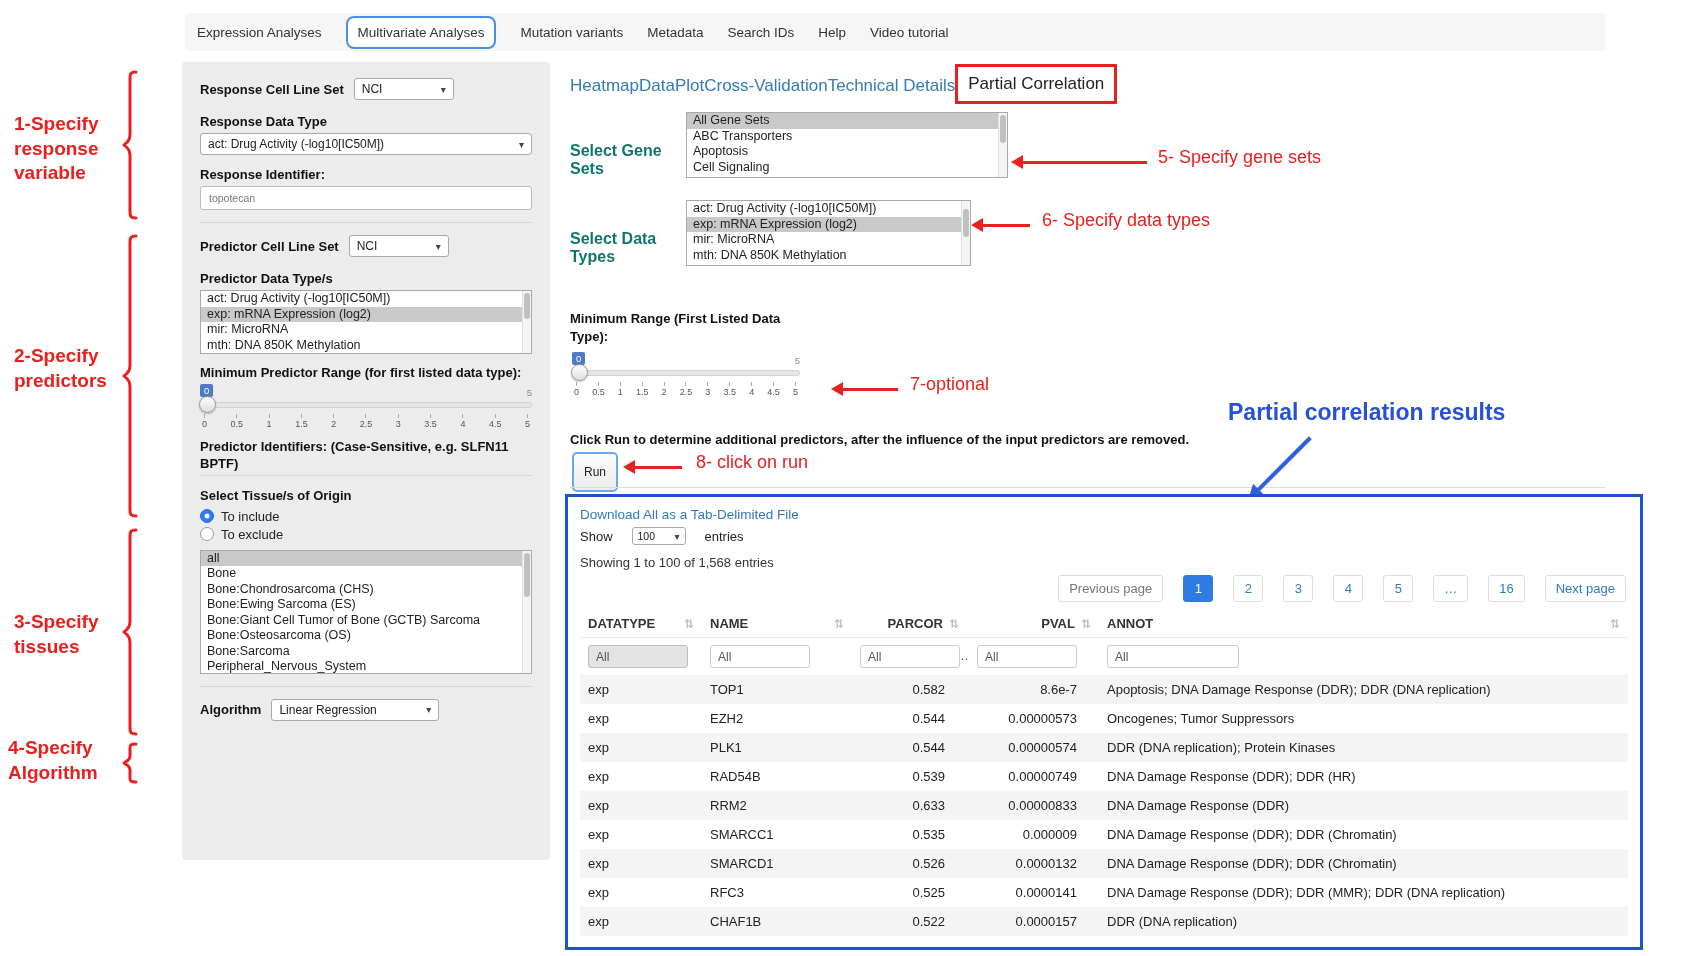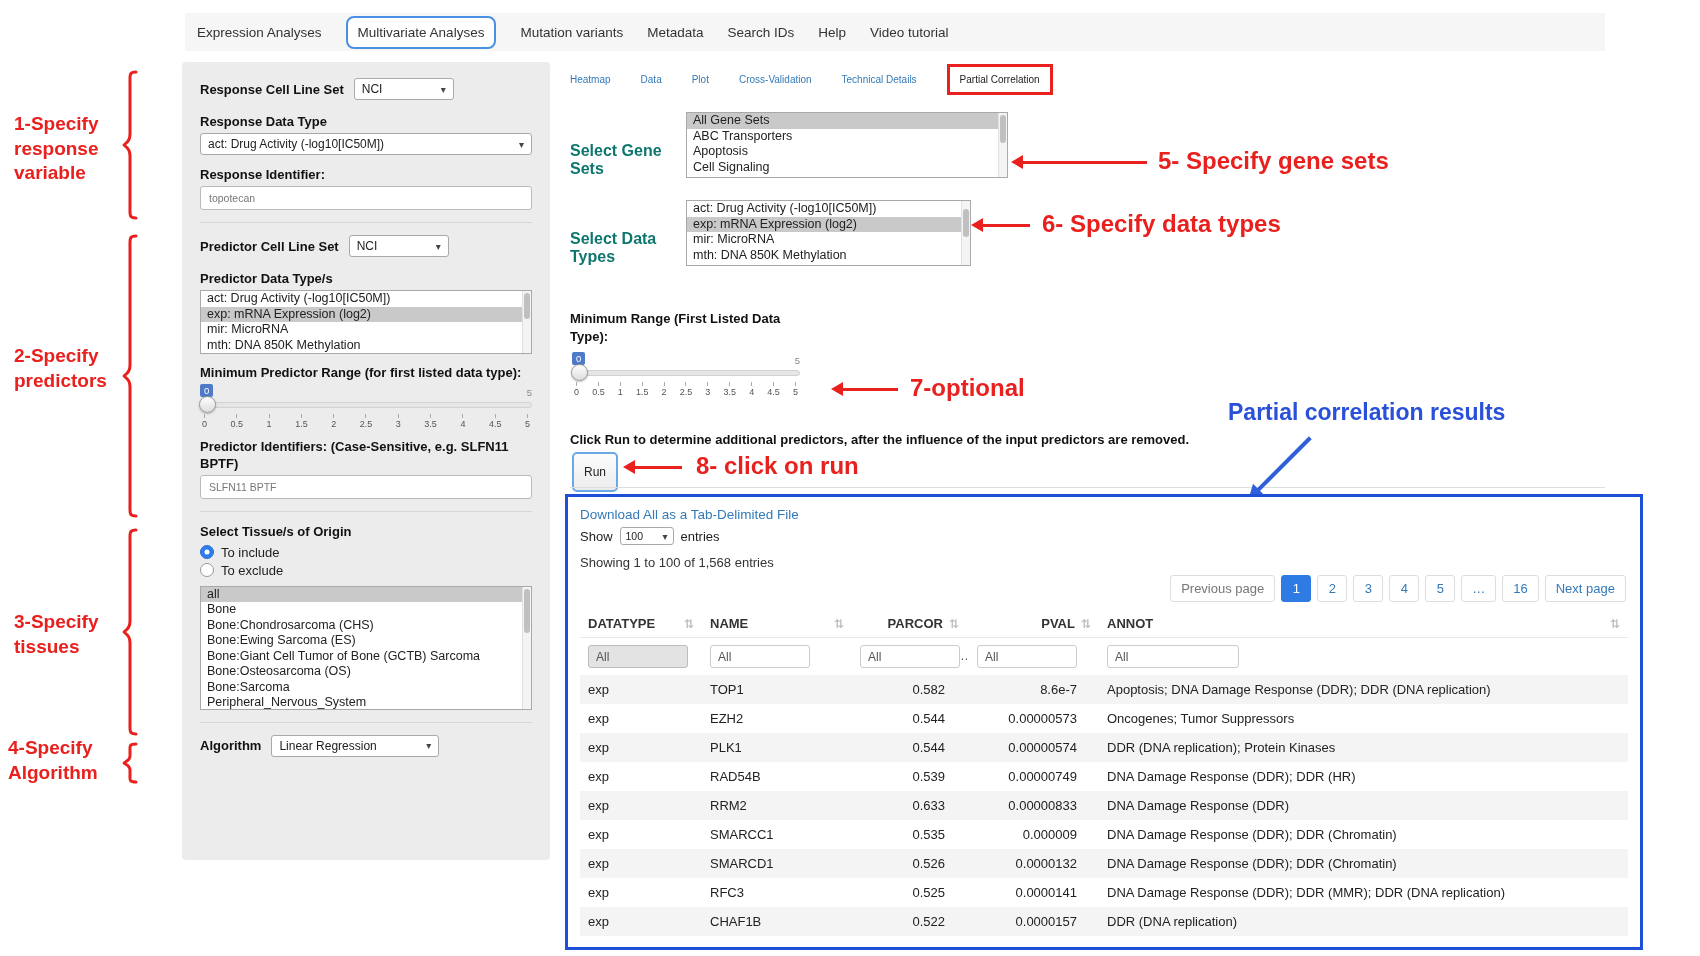--- a/index.html
+++ b/index.html
@@ -6,21 +6,21 @@
   html,body{width:1700px;height:956px;background:#fff;font-family:"Liberation Sans","DejaVu Sans",sans-serif;color:#222}
   body{position:relative;overflow:hidden}
 
   
   .topnav{position:absolute;left:185px;top:13px;width:1420px;height:38px;background:#f6f6f6;display:flex;align-items:center;gap:24px;padding:0 12px;font-size:13.5px;color:#333}
   .nav-item{cursor:pointer;white-space:nowrap}
   .nav-item.active{border:2px solid #4a90e2;background:#fff;padding:7px 10px;border-radius:8px}
 
   
   .red-note{position:absolute;color:#e8201e;font-weight:bold;font-size:19px;line-height:1.3}
-  .callout{position:absolute;color:#e8201e;font-weight:bold;font-size:24px;white-space:nowrap}
+  .callout{position:absolute;color:#e8201e;font-weight:normal;font-size:18px;white-space:nowrap}
   .blue-note{position:absolute;color:#2850d8;font-weight:bold;font-size:23px;white-space:nowrap}
   .brace{position:absolute}
   .red-arrow{position:absolute;height:3px;background:#e8201e}
   .red-arrow::before{content:"";position:absolute;left:-11px;top:-6px;width:0;height:0;border-right:12px solid #e8201e;border-top:7.5px solid transparent;border-bottom:7.5px solid transparent}
   .blue-arrow{position:absolute;width:74px;height:3.5px;background:#2f5fd9;transform:rotate(-45deg)}
   .blue-arrow::before{content:"";position:absolute;left:-12px;top:-6px;border-right:13px solid #2f5fd9;border-top:7.5px solid transparent;border-bottom:7.5px solid transparent}
 
   
   .form-panel{position:absolute;left:182px;top:62px;width:368px;height:798px;background:#ececec;border-radius:4px;padding:16px 18px;font-size:13px}
   .flabel{font-weight:bold;color:#111;margin-bottom:4px}
@@ -52,40 +52,40 @@
   .slider{position:relative;height:46px;margin-bottom:8px}
   .slider .val-badge{position:absolute;left:0;top:0;background:#4e7ac7;color:#fff;font-size:9.5px;line-height:13px;padding:0 4px;border-radius:2px}
   .slider .maxlab{position:absolute;right:0;top:3px;font-size:9.5px;color:#888}
   .slider .track{position:absolute;left:0;right:0;top:18px;height:6px;background:#e6e6e6;border:1px solid #d2d2d2;border-radius:4px}
   .slider .handle{position:absolute;left:-1px;top:12px;width:17px;height:17px;background:linear-gradient(#fff,#ddd);border:1px solid #999;border-radius:50%;box-shadow:0 1px 2px rgba(0,0,0,.25);cursor:grab}
   .slider .ticks{position:absolute;left:2px;right:2px;top:30px;display:flex;justify-content:space-between;font-size:9px;color:#555}
   .slider .ticks span{text-align:center}
   .slider .ticks span::before{content:"";display:block;width:1px;height:4px;background:#aaa;margin:0 auto 1px}
 
   
-  .tabbar{position:absolute;left:570px;top:64px;display:flex;align-items:center;gap:30px;font-size:10px}
+  .tabbar{position:absolute;left:570px;top:64px;display:flex;align-items:flex-end;font-size:17px}
   .tab{color:#337ab7;cursor:pointer;padding:8px 0;white-space:nowrap}
   .tab.active{color:#222;border:3px solid #e8201e;padding:7px 10px;background:#fff}
   .labeled-list{position:absolute;display:flex;align-items:flex-end;gap:8px}
   .ll-label{font-weight:bold;font-size:16px;width:108px;color:#0f766e}
   .lb-genesets{width:322px;height:66px}
   .lb-datatypes{width:285px;height:66px}
   .section-label{position:absolute;font-weight:bold;font-size:13px;color:#111}
   .main-slider{position:absolute;left:572px;top:352px;width:228px}
   .run-text{position:absolute;left:570px;top:432px;font-weight:bold;font-size:13px;color:#111;white-space:nowrap}
   .run-btn{position:absolute;left:572px;top:452px;padding:11px 10px;font-size:12px;color:#222;background:linear-gradient(#fcfcfc,#ececec);border:2px solid #6aa9e8;border-radius:5px;cursor:pointer;font-family:inherit}
   .main-hr{position:absolute;left:570px;top:487px;width:1035px;border:0;border-top:1px solid #ddd}
 
   
   .results-box{position:absolute;left:565px;top:494px;width:1078px;height:456px;border:3px solid #1d4fd7;background:#fff;padding:8px 12px}
   .dl-link{color:#337ab7;font-size:13.5px;cursor:pointer;display:inline-block}
-  .show-row{display:flex;align-items:center;gap:7px;font-size:13px;margin:4px 0 10px}
+  .show-row{display:flex;align-items:center;gap:19px;font-size:13px;margin:4px 0 10px}
   .show-select{width:54px;padding:2px 5px;font-size:10.5px}
   .showing-text{font-size:13px;color:#333}
-  .pagination{position:absolute;right:14px;top:78px;display:flex;gap:6px;font-size:13px}
+  .pagination{position:absolute;right:14px;top:78px;display:flex;gap:20px;font-size:13px}
   .page-btn{padding:5px 10px;border:1px solid #ddd;border-radius:3px;color:#337ab7;background:#fff;cursor:pointer;min-width:30px;text-align:center;white-space:nowrap}
   .page-btn.prev{color:#777}
   .page-btn.active{background:#2f7be4;border-color:#2f7be4;color:#fff}
   .results-table{width:100%;border-collapse:collapse;margin-top:40px;font-size:13px;table-layout:fixed}
   .results-table th{padding:6px 8px;font-weight:bold;color:#333;text-align:left;border-bottom:1px solid #e8e8e8}
   .th-wrap{display:flex;align-items:flex-end;justify-content:space-between;gap:6px}
   th.col-parcor .th-wrap,th.col-pval .th-wrap{justify-content:flex-end}
   .sort{color:#c0c0c0;font-size:12px;flex:none}
   .col-datatype{width:122px}.col-name{width:150px}.col-parcor{width:115px}.col-pval{width:132px}
   .filter-row td{padding:4px 8px 8px;text-align:left}
@@ -184,21 +184,20 @@
         <span>2.5</span>
         <span>3</span>
         <span>3.5</span>
         <span>4</span>
         <span>4.5</span>
         <span>5</span>
       </div>
   </div>
 
   <div class="flabel tight">Predictor Identifiers: (Case-Sensitive, e.g. SLFN11 BPTF)</div>
-  <input class="text-input mb12" value="SLFN11 BPTF" style="">
 
   <hr class="hr">
 
   <div class="flabel" style="margin-bottom:6px">Select Tissue/s of Origin</div>
   <div class="radio-row">
     <span class="radio checked"></span>
     <span>To include</span>
   </div>
   <div class="radio-row last">
     <span class="radio"></span>

